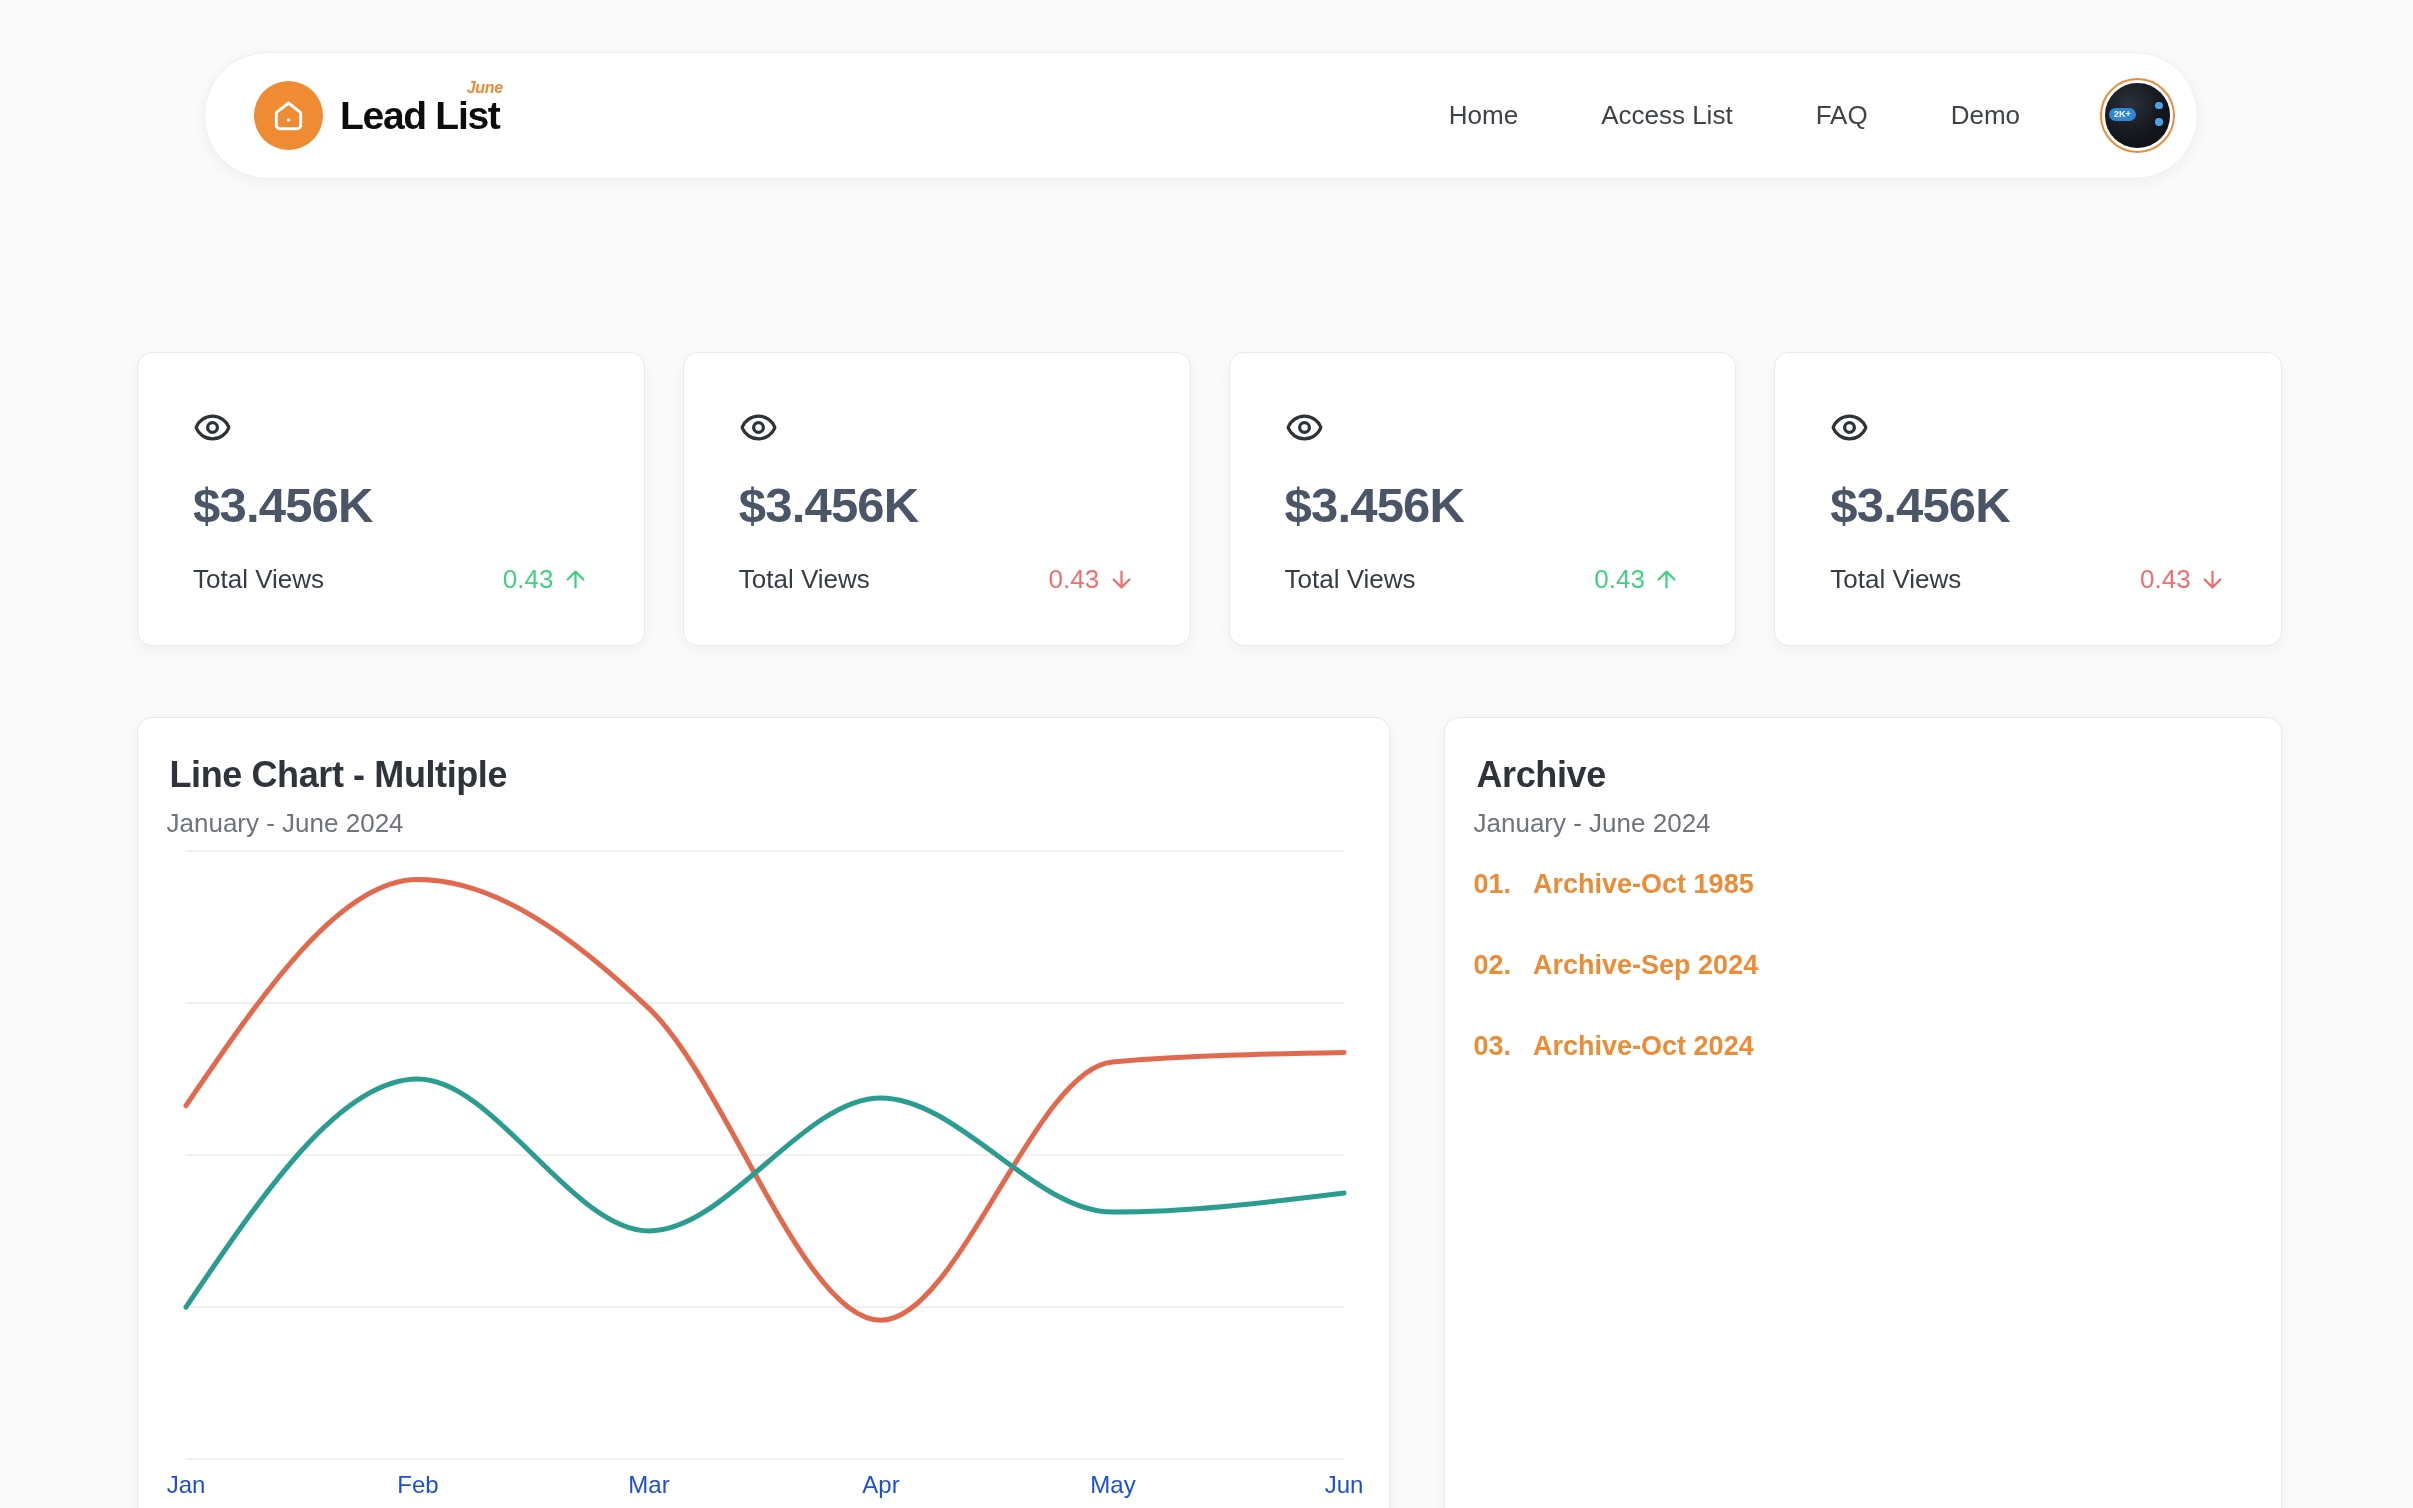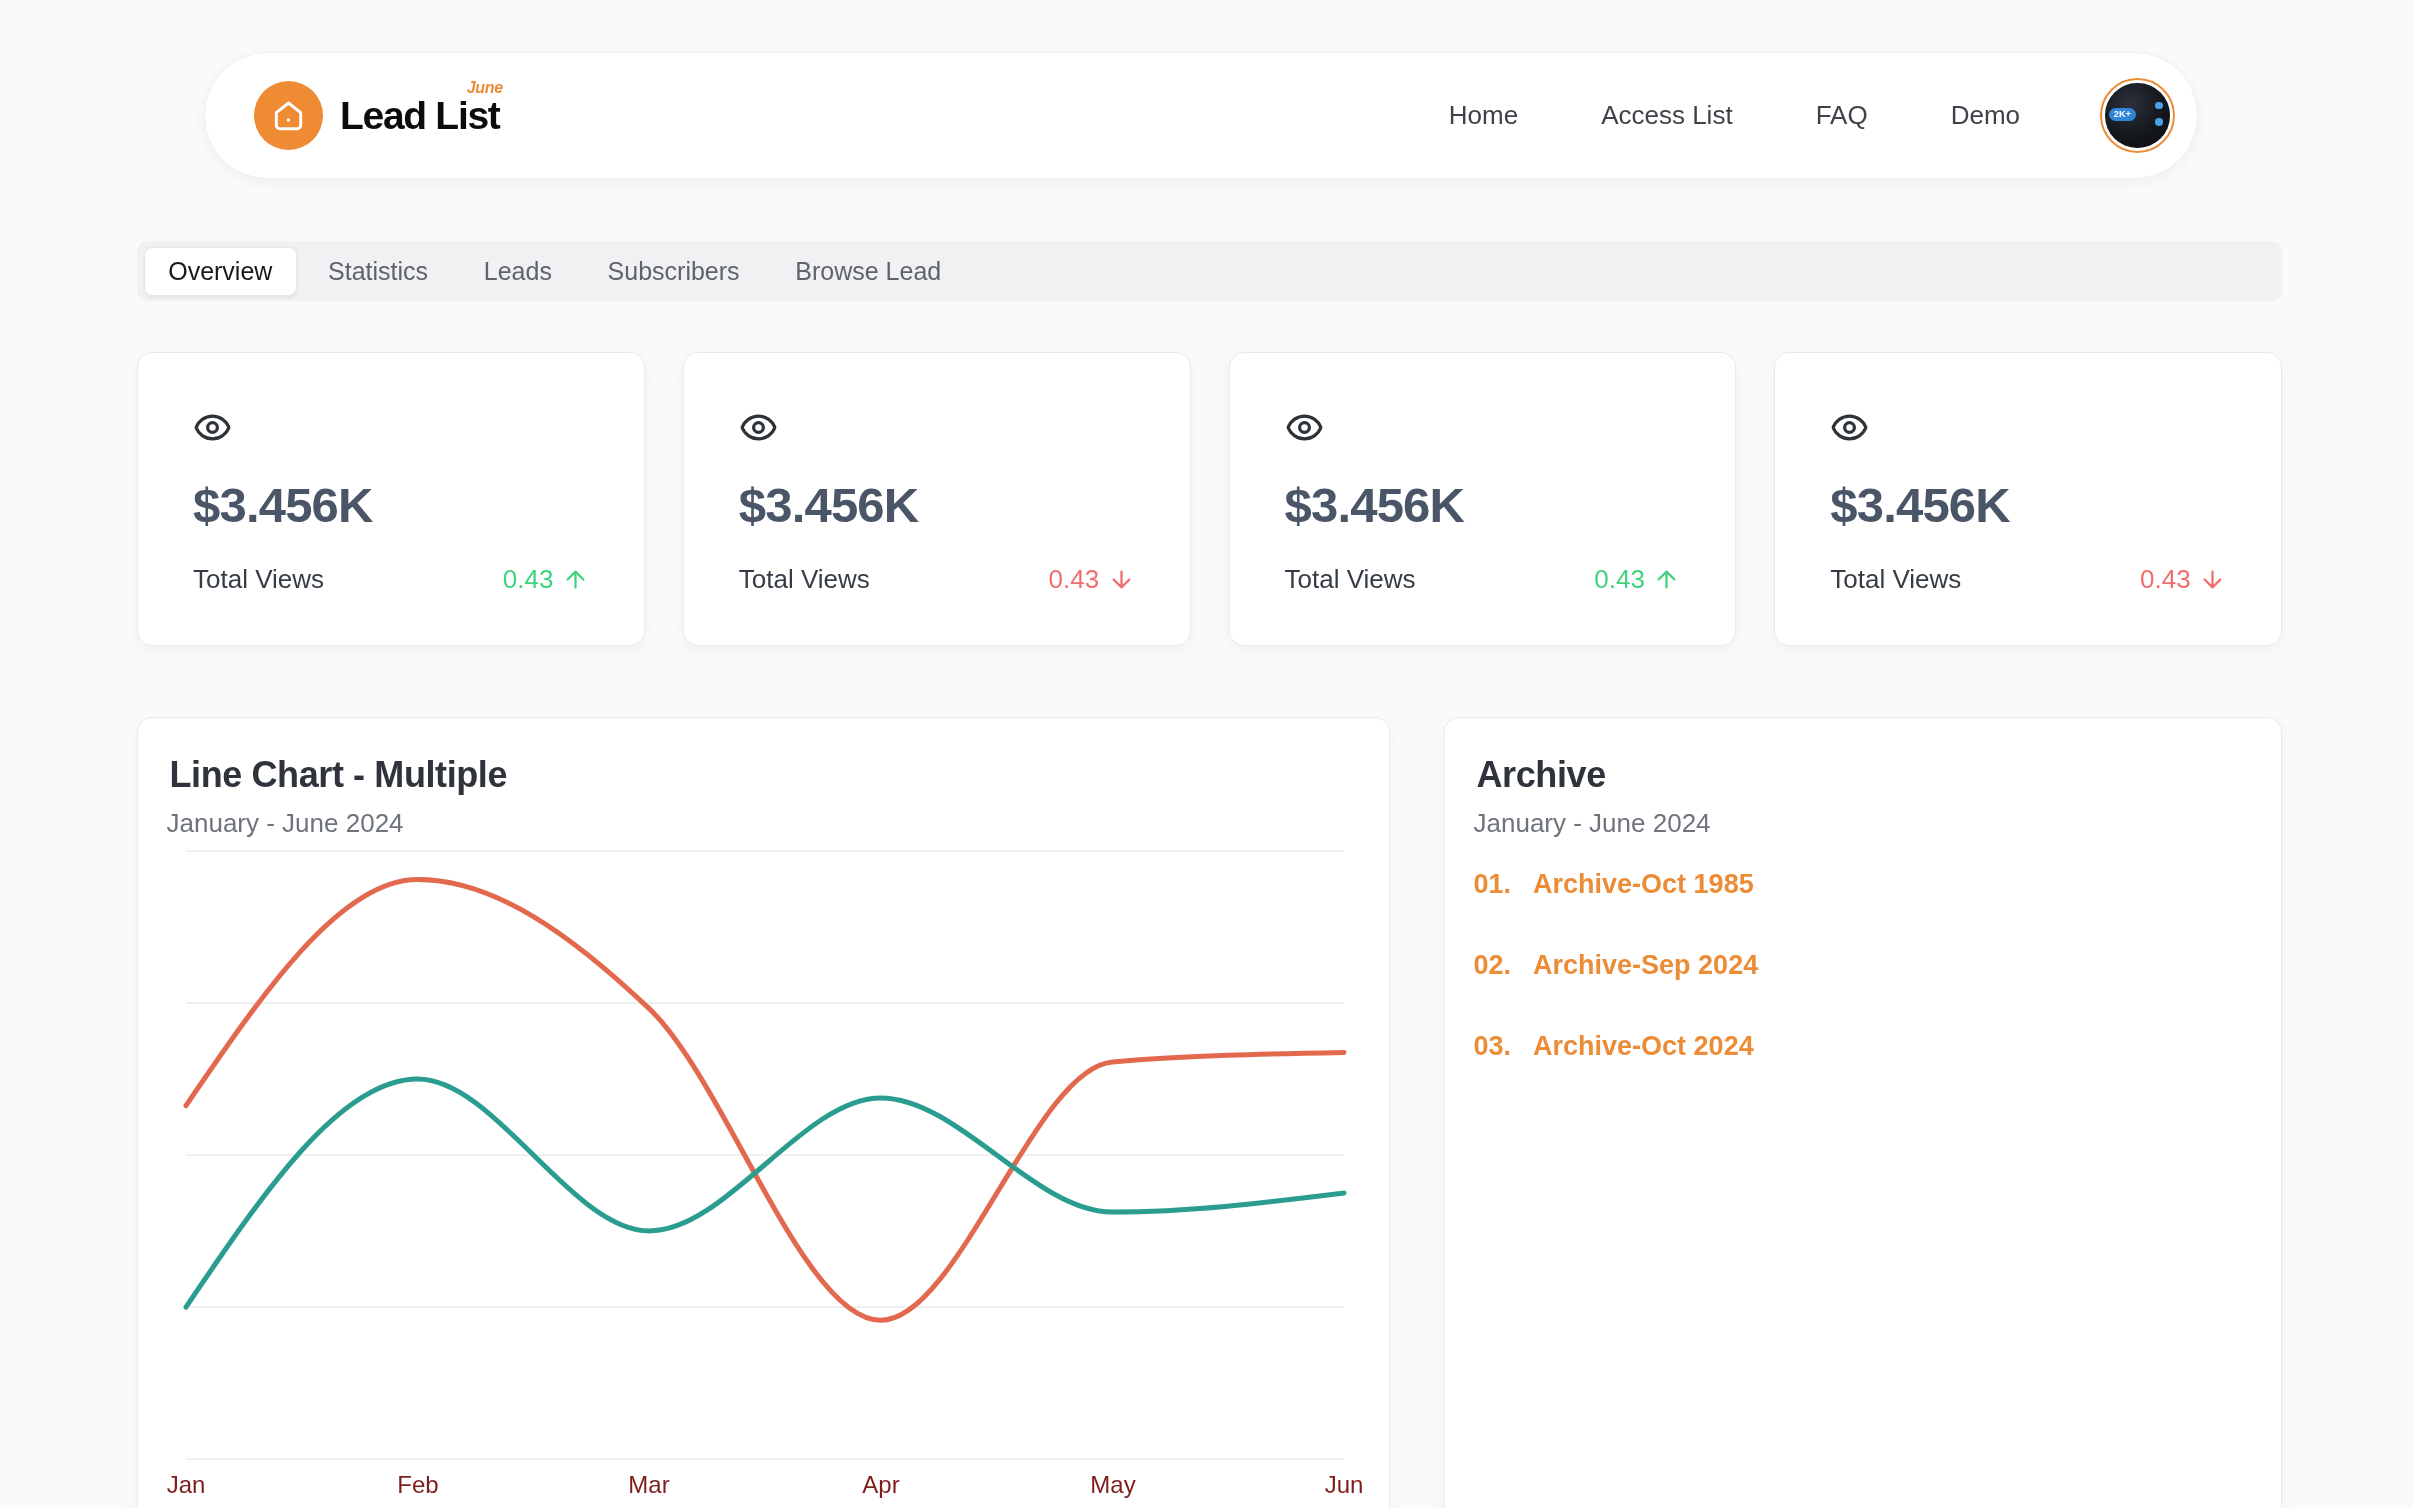--- a/index.html
+++ b/index.html
@@ -51,21 +51,21 @@
   .delta svg{width:27px;height:27px;stroke:currentColor;fill:none;stroke-width:2;
              stroke-linecap:round;stroke-linejoin:round}
 
   
   .chart-card{left:137px;top:717px;width:1253px;height:846px;padding:34px 28.5px}
   .card h2{margin:3px;font-size:36px;font-weight:700;color:#2f343c;letter-spacing:-0.4px;line-height:1.1}
   .sub{margin:13.4px 0 0;font-size:26px;color:#6e737c}
   .plot{position:absolute;left:48px;top:133px;width:1158px;height:608px}
   .plot svg{width:100%;height:100%;display:block;overflow:visible}
   .xaxis{position:absolute;left:48px;top:753px;width:1158px;height:37px}
-  .xlabel{position:absolute;top:0;transform:translateX(-50%);font-size:24px;color:#7f1d1d;white-space:nowrap}
+  .xlabel{position:absolute;top:0;transform:translateX(-50%);font-size:24px;color:#1d4ed8;white-space:nowrap}
 
   .archive-card{left:1444px;top:717px;width:838px;height:846px;padding:34px 28.5px}
   .archive-list{list-style:none;margin:30px 0 0;padding:0}
   .arch-item{display:flex;align-items:baseline;gap:22px;margin-bottom:50px;
              font-size:27px;font-weight:600;color:#ec8c36;cursor:pointer}
   .arch-item a{color:#ec8c36;text-decoration:none;cursor:pointer}
 </style>
 </head>
 <body>
 
@@ -92,27 +92,20 @@
       </nav>
     <div class="avatar">
       <div class="avatar-img">
         <span class="avatar-badge">2K+</span>
         <span class="avatar-dot d1"></span>
         <span class="avatar-dot d2"></span>
       </div>
     </div>
   </header>
 
-  <nav class="tabbar">
-      <button class="tab active">Overview</button>
-      <button class="tab">Statistics</button>
-      <button class="tab">Leads</button>
-      <button class="tab">Subscribers</button>
-      <button class="tab">Browse Lead</button>
-    </nav>
 
   <section class="stats">
       <article class="card stat-card">
     <span class="eye">
       <svg viewBox="0 0 24 24" fill="none" stroke="#2e3338" stroke-width="2" stroke-linecap="round" stroke-linejoin="round">
         <path d="M2.06 12.35a1 1 0 0 1 0-.7C3.42 8.16 7.22 5 12 5s8.58 3.16 9.94 6.65a1 1 0 0 1 0 .7C20.58 15.84 16.78 19 12 19s-8.58-3.16-9.94-6.65Z"></path>
         <circle cx="12" cy="12" r="3"></circle>
       </svg>
     </span>
     <div class="value">$3.456K</div>

